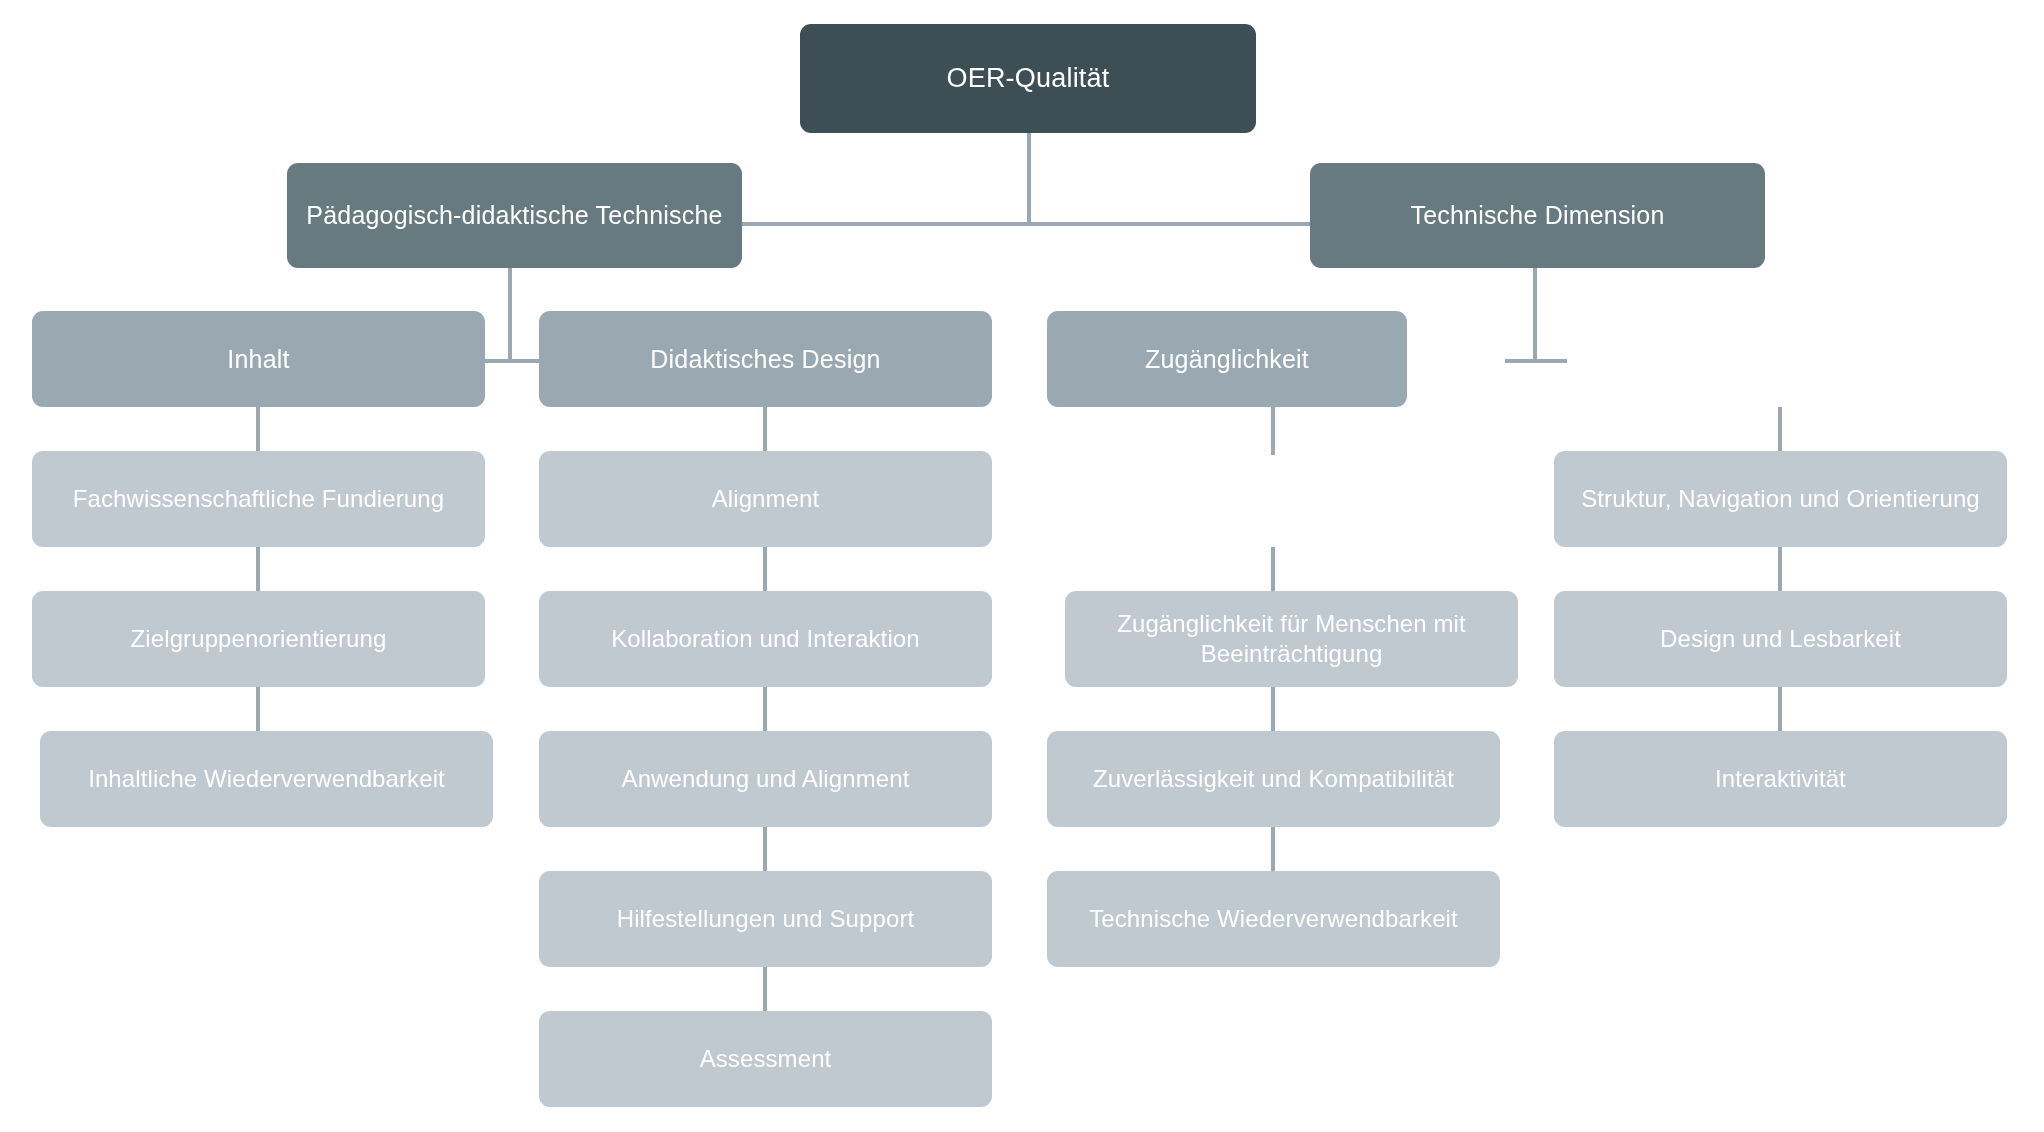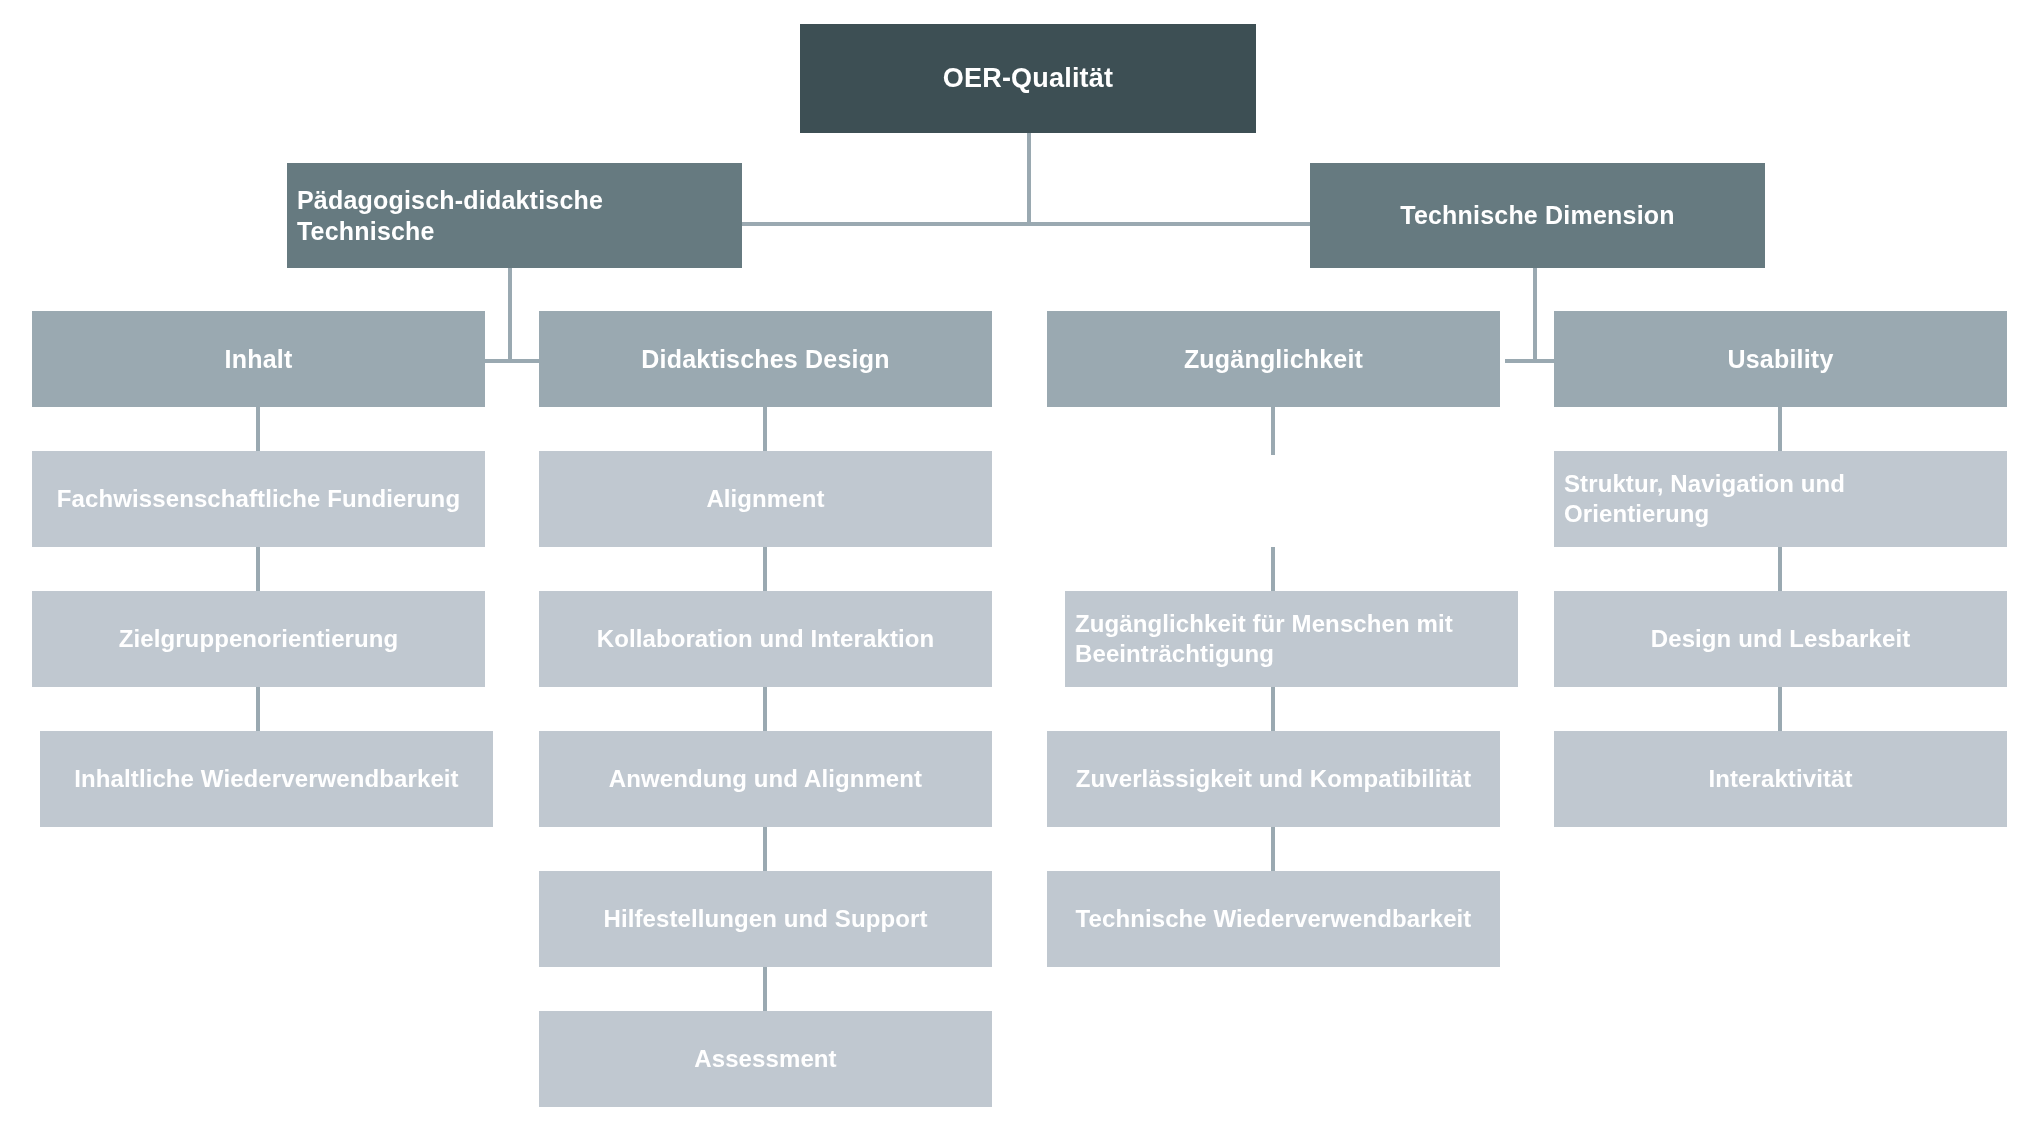--- a/index.html
+++ b/index.html
@@ -13,26 +13,28 @@
     width:2044px;
     height:1132px;
     background:#ffffff;
     overflow:hidden;
   }
   .node{
     position:absolute;
     display:flex;
     align-items:center;
     justify-content:center;
+    text-align:center;
     color:#ffffff;
-    font-weight:bold;
+    font-weight:normal;
     line-height:1.24;
     box-sizing:border-box;
     padding:4px 10px;
     z-index:3;
+    border-radius:11px;
   }
   .lvl1{ background:#3d4f54; font-size:27px; letter-spacing:.2px; }
   .lvl2{ background:#667a80; font-size:25px; letter-spacing:.2px; }
   .lvl3{ background:#9aa9b1; font-size:25px; letter-spacing:.2px; }
   .lvl4{ background:#c0c8d0; font-size:24px; letter-spacing:.1px; }
 
   .conn{
     position:absolute;
     background:#9aa9b1;
     z-index:1;
@@ -76,22 +78,21 @@
   <div class="conn v" style="left:1778px; top:547px; height:48px;"></div>
   <div class="conn v" style="left:1778px; top:687px; height:48px;"></div>
 
   <div class="node lvl1" style="left:800px; top:24px; width:456px; height:109px;">OER-Qualität</div>
 
   <div class="node lvl2" style="left:287px; top:163px; width:455px; height:105px;">Pädagogisch-didaktische Technische</div>
   <div class="node lvl2" style="left:1310px; top:163px; width:455px; height:105px;">Technische Dimension</div>
 
   <div class="node lvl3" style="left:32px; top:311px; width:453px; height:96px;">Inhalt</div>
   <div class="node lvl3" style="left:539px; top:311px; width:453px; height:96px;">Didaktisches Design</div>
-  <div class="node lvl3" style="left:1047px; top:311px; width:453px; height:96px;">Zugänglichkeit</div>
-  <div class="node lvl3" style="left:1554px; top:311px; width:453px; height:96px;">Usability</div>
+  <div class="node lvl3" style="left:1047px; top:311px; width:360px; height:96px;">Zugänglichkeit</div>
 
   <div class="node lvl4" style="left:32px; top:451px; width:453px; height:96px;">Fachwissenschaftliche Fundierung</div>
   <div class="node lvl4" style="left:32px; top:591px; width:453px; height:96px;">Zielgruppenorientierung</div>
   <div class="node lvl4" style="left:40px; top:731px; width:453px; height:96px;">Inhaltliche Wiederverwendbarkeit</div>
 
   <div class="node lvl4" style="left:539px; top:451px; width:453px; height:96px;">Alignment</div>
   <div class="node lvl4" style="left:539px; top:591px; width:453px; height:96px;">Kollaboration und Interaktion</div>
   <div class="node lvl4" style="left:539px; top:731px; width:453px; height:96px;">Anwendung und Alignment</div>
   <div class="node lvl4" style="left:539px; top:871px; width:453px; height:96px;">Hilfestellungen und Support</div>
   <div class="node lvl4" style="left:539px; top:1011px; width:453px; height:96px;">Assessment</div>

